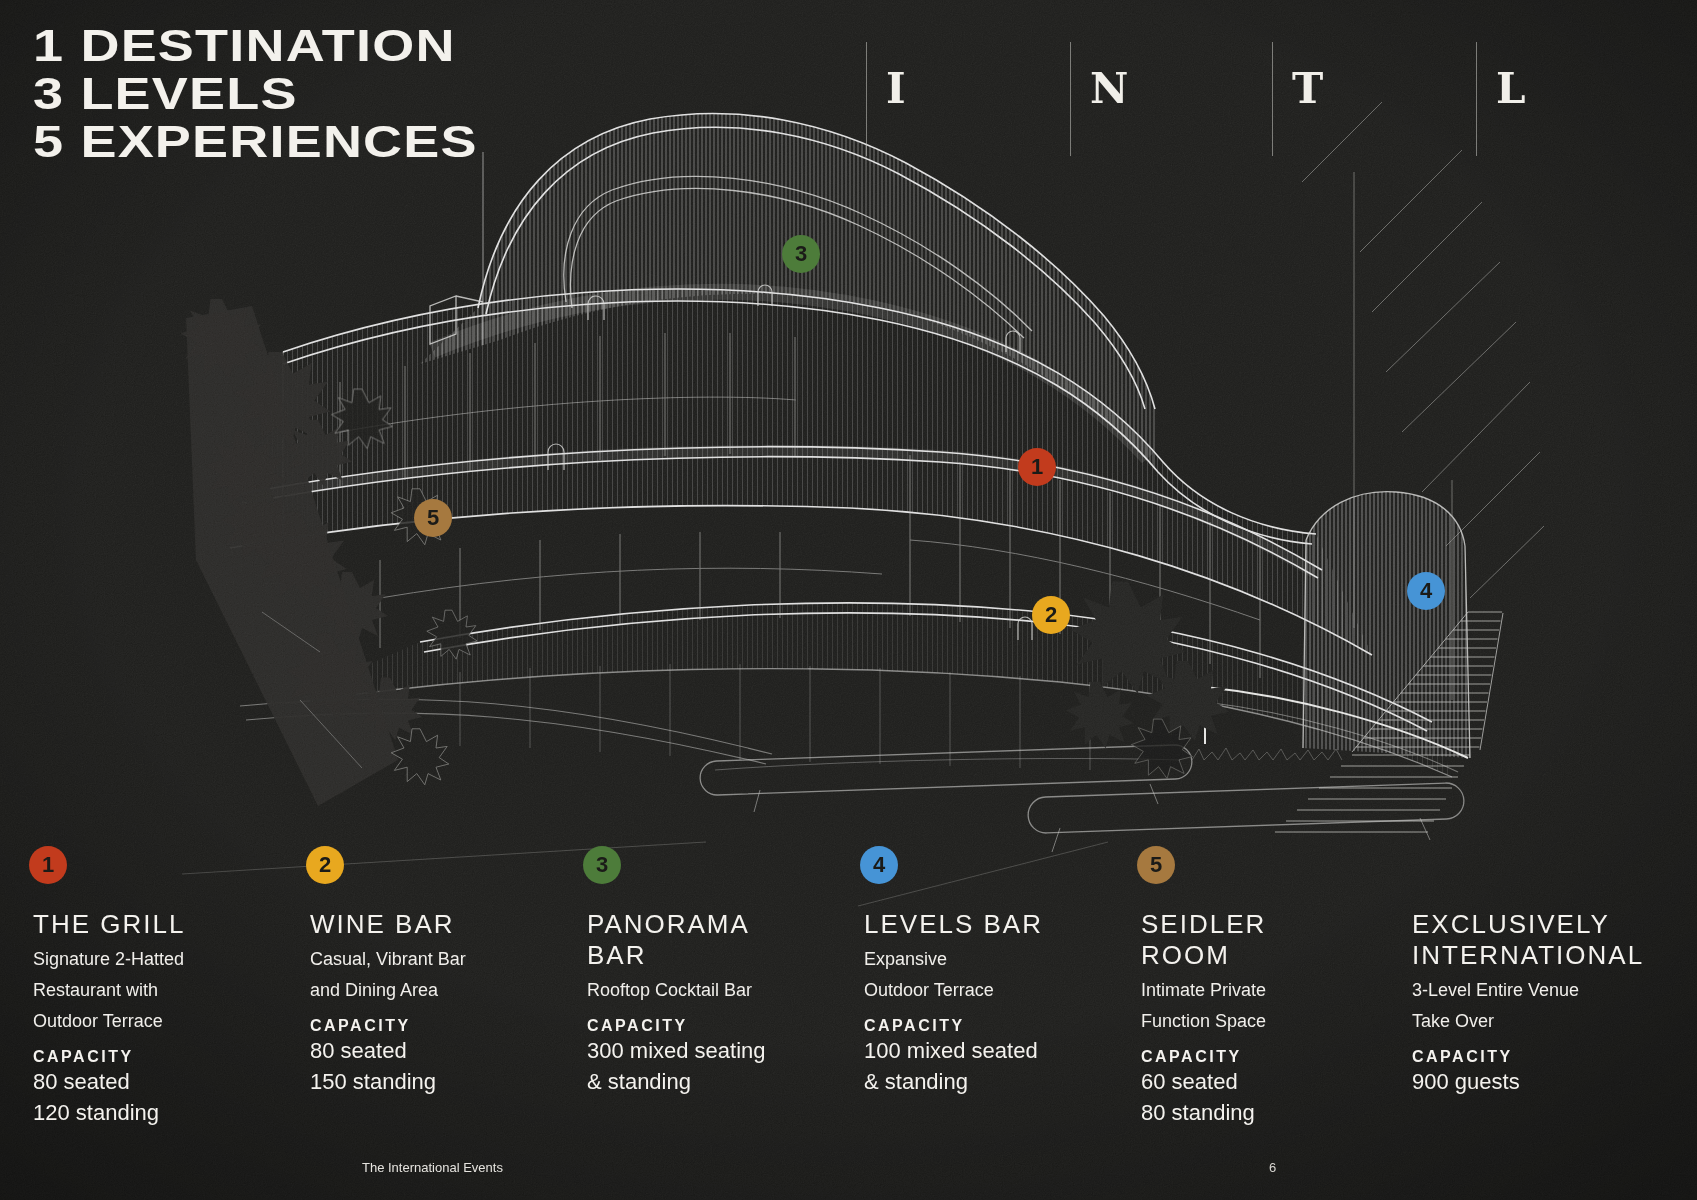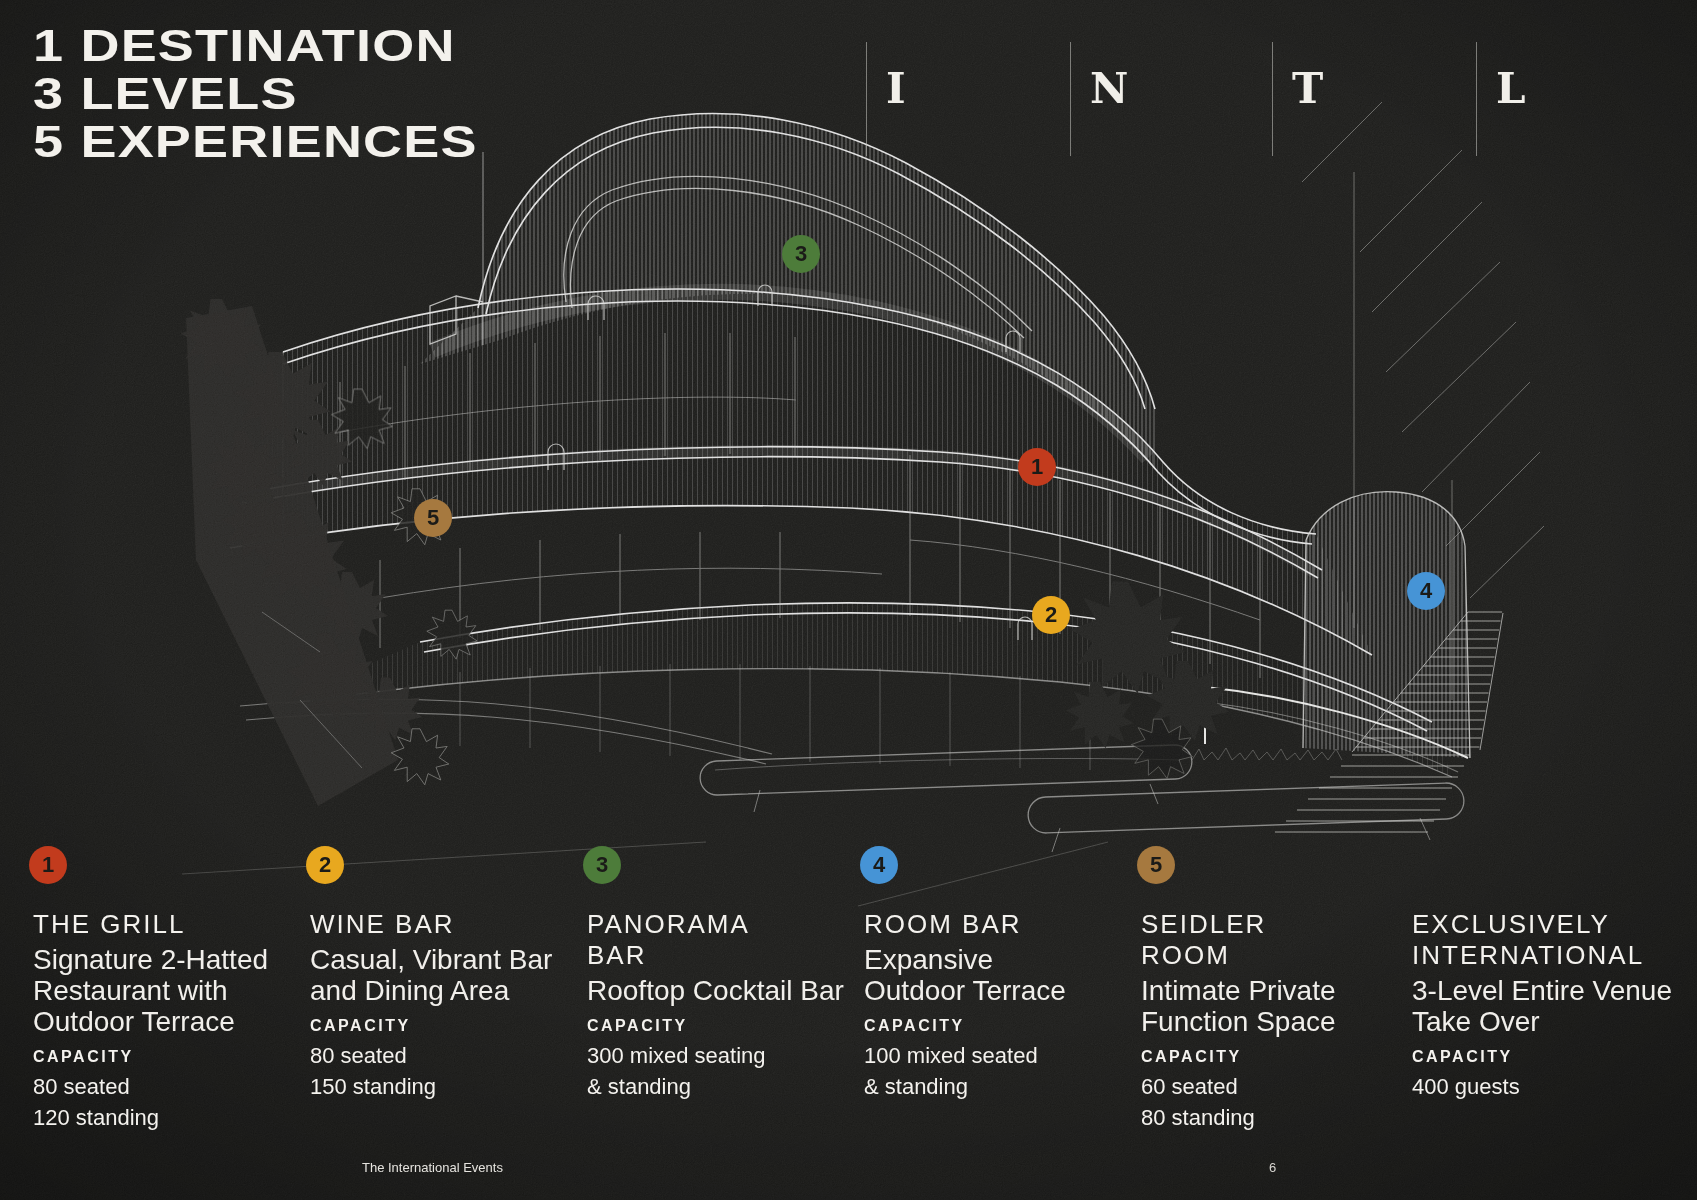--- a/index.html
+++ b/index.html
@@ -23,23 +23,23 @@
           transform:translate(-50%,-50%);display:flex;align-items:center;justify-content:center;
           font-weight:bold;font-size:22px;color:#1b1b18;}
 
   
   .legend-col{position:absolute;top:846px;width:262px;z-index:4;color:#f4f2ee;}
   .legend-badge{width:38px;height:38px;border-radius:50%;margin-left:-4px;margin-bottom:25px;
                 display:flex;align-items:center;justify-content:center;
                 font-weight:bold;font-size:22px;color:#1b1b18;}
   .legend-badge.hidden{visibility:hidden;}
   .legend-title{font-weight:normal;font-size:26px;line-height:31px;letter-spacing:2px;}
-  .legend-desc{font-size:28px;line-height:31px;margin-top:4px;color:#f1efeb;}
+  .legend-desc{font-size:18px;line-height:31px;margin-top:4px;color:#f1efeb;}
   .legend-cap-label{margin-top:11px;font-weight:bold;font-size:16px;letter-spacing:2.5px;}
-  .legend-cap{font-size:22px;line-height:31px;margin-top:5px;}
+  .legend-cap{font-size:22px;line-height:31px;}
 
   .footer-left{position:absolute;left:362px;top:1160px;z-index:4;font-size:13px;color:#e6e4df;}
   .footer-page{position:absolute;left:1269px;top:1160px;z-index:4;font-size:13px;color:#d9d7d2;}
 </style>
 </head>
 <body>
 
 <div class="page">
 
   <svg class="art" width="1697" height="1200" viewBox="0 0 1697 1200">
@@ -241,21 +241,21 @@
     </div>
     <div class="legend-cap-label">CAPACITY</div>
     <div class="legend-cap">
       <div>300 mixed seating</div>
       <div>&amp; standing</div>
     </div>
   </div>
 
   <div class="legend-col" style="left:864px">
     <div class="legend-badge" style="background-color: rgb(70, 148, 214);">4</div>
-    <div class="legend-title">ROOM BAR</div>
+    <div class="legend-title">LEVELS BAR</div>
     <div class="legend-desc">
       <div>Expansive</div>
       <div>Outdoor Terrace</div>
     </div>
     <div class="legend-cap-label">CAPACITY</div>
     <div class="legend-cap">
       <div>100 mixed seated</div>
       <div>&amp; standing</div>
     </div>
   </div>
@@ -282,20 +282,20 @@
     <div class="legend-title">
       <div>EXCLUSIVELY</div>
       <div>INTERNATIONAL</div>
     </div>
     <div class="legend-desc">
       <div>3-Level Entire Venue</div>
       <div>Take Over</div>
     </div>
     <div class="legend-cap-label">CAPACITY</div>
     <div class="legend-cap">
-      <div>400 guests</div>
+      <div>900 guests</div>
     </div>
   </div>
 
   <div class="footer-left">The International Events</div>
   <div class="footer-page">6</div>
 
 </div>
 
 </body></html>

